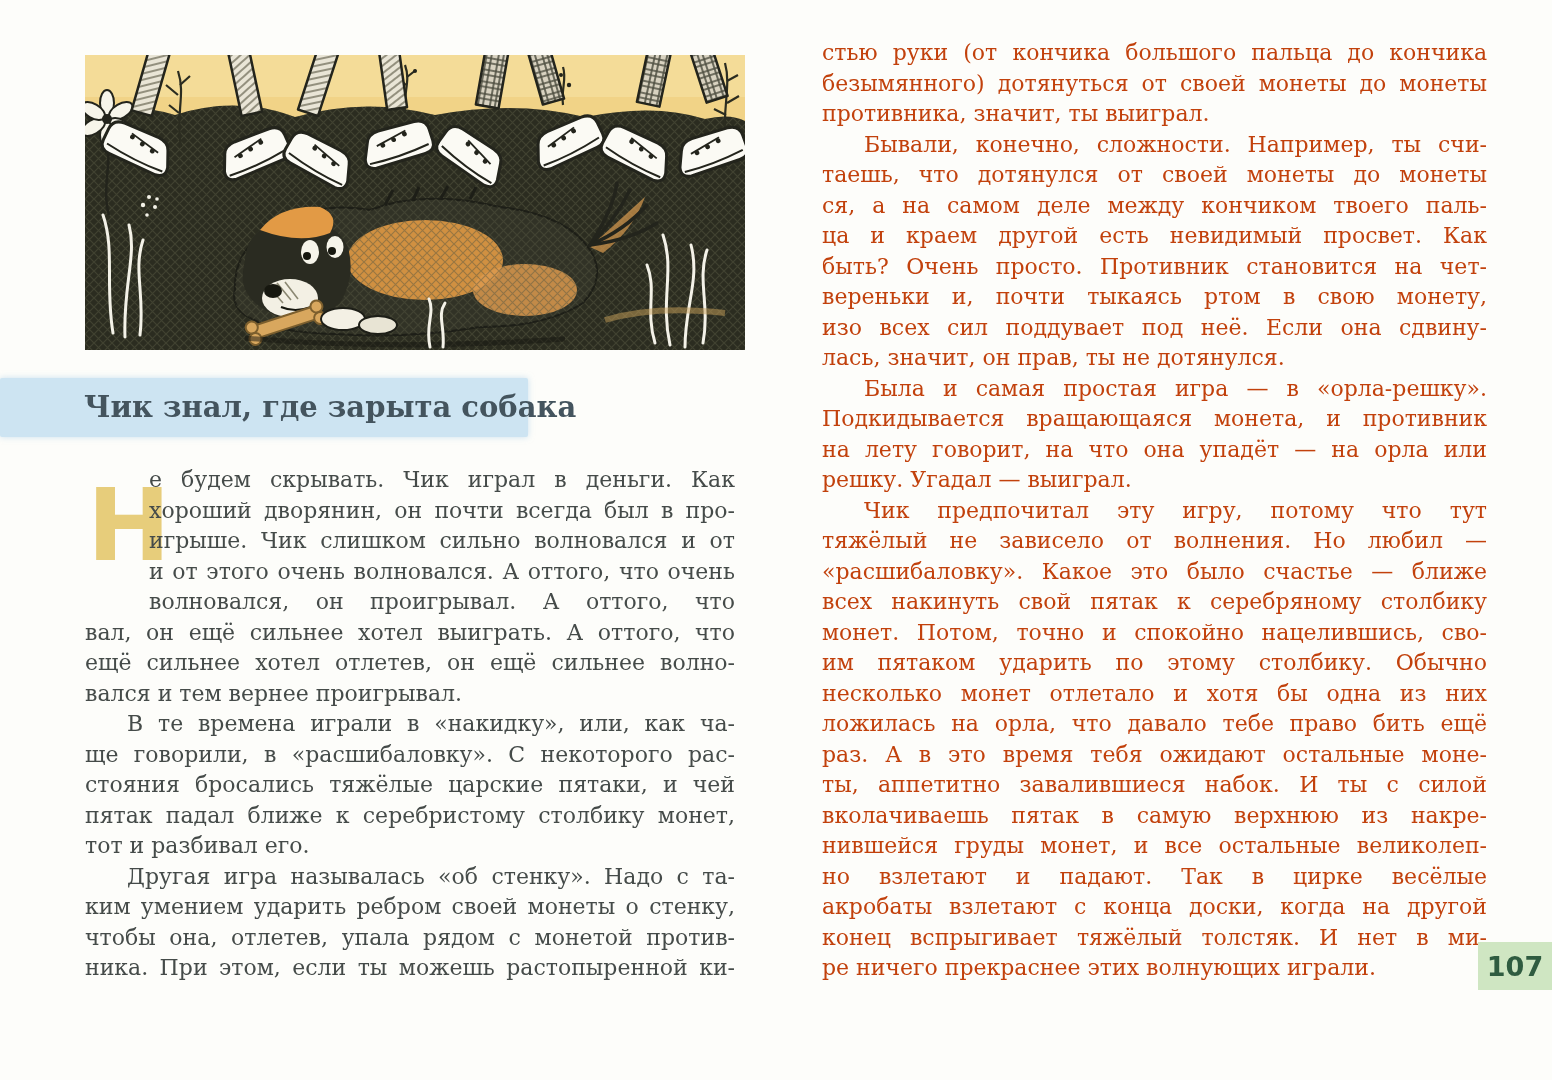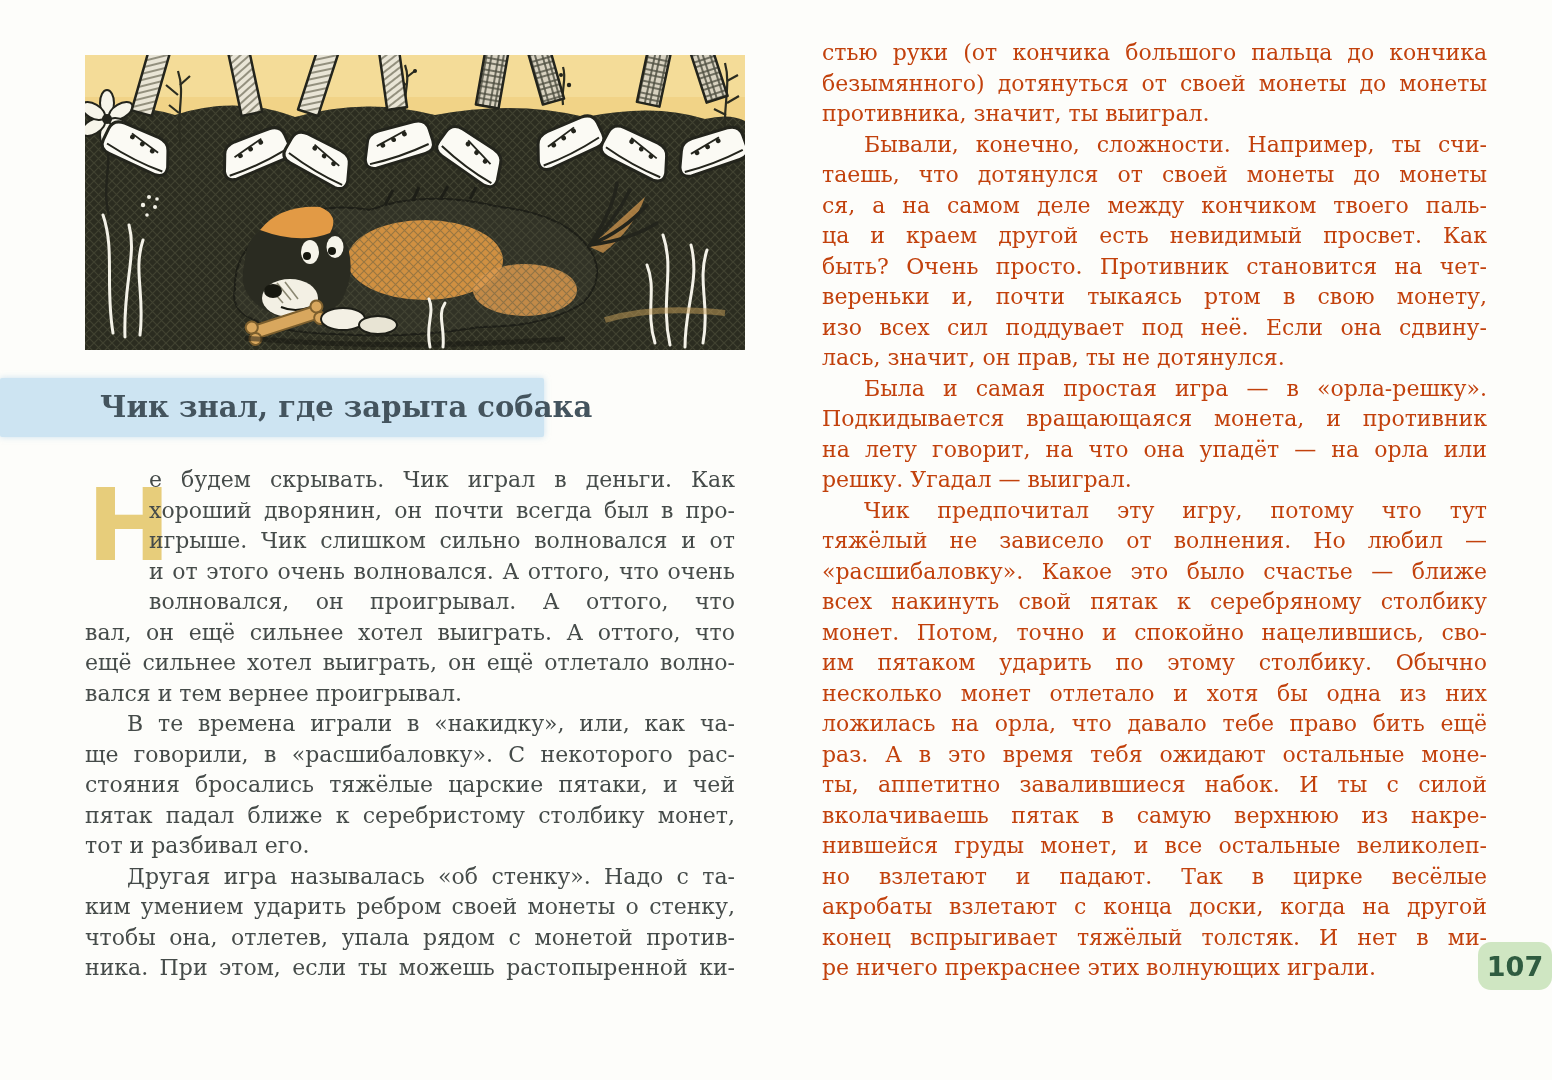--- a/index.html
+++ b/index.html
@@ -36,21 +36,21 @@
     margin-left:84px; line-height:59px;
     font-family:"DejaVu Serif", serif; font-weight:bold;
     font-size:29px; color:#44545e; white-space:nowrap;
   }
   
   .pagenum {
     position:absolute; left:1478px; top:942px; width:74px; height:48px;
     background:#cfe6c2; color:#2f5c40;
     font-family:"DejaVu Sans", sans-serif; font-weight:bold; font-size:27px;
     display:flex; align-items:center; justify-content:center;
-    border-radius:13px;
+    border-radius:0;
   }
   
   .illo { position:absolute; left:85px; top:55px; width:660px; height:295px; }
 </style>
 </head>
 <body>
 
 <div class="page">
 
   <svg class="illo" viewBox="0 0 660 295">
@@ -192,34 +192,34 @@
       <path d="M585,290 C575,245 590,215 578,180"></path>
       <path d="M600,292 C600,250 615,225 606,190"></path>
       <path d="M618,288 C625,250 612,225 622,195"></path>
       <path d="M570,288 C560,255 572,235 562,210"></path>
       <path d="M345,292 C340,270 350,258 344,244"></path>
       <path d="M358,292 C360,272 352,260 360,248"></path>
     </g>
     <path d="M520,265 Q570,250 640,258" stroke="#caa159" stroke-width="6" opacity="0.5" fill="none"></path>
   </svg>
 
-  <div class="heading-band" style="background: rgb(205, 228, 242); padding-left: 16px;">
+  <div class="heading-band" style="background: rgb(205, 228, 242);">
     <div class="heading-text" style="color: rgb(68, 84, 94);">Чик знал, где зарыта собака</div>
   </div>
 
   <div class="col" id="left-col" style="color: rgb(69, 75, 73);">
     <div class="dropcap" style="color: rgb(231, 205, 123);">Н</div>
   <div class="para">
         <div class="line">е будем скрывать. Чик играл в деньги. Как</div>
         <div class="line">хороший дворянин, он почти всегда был в про-</div>
         <div class="line">игрыше. Чик слишком сильно волновался и от</div>
         <div class="line">и от этого очень волновался. А оттого, что очень</div>
         <div class="line">волновался, он проигрывал. А оттого, что проигры-</div>
         <div class="line">вал, он ещё сильнее хотел выиграть. А оттого, что</div>
-        <div class="line">ещё сильнее хотел выиграть, он ещё отлетало волно-</div>
+        <div class="line">ещё сильнее хотел отлетев, он ещё сильнее волно-</div>
         <div class="line last">вался и тем вернее проигрывал.</div>
       </div>
       <div class="para indent">
         <div class="line">В те времена играли в «накидку», или, как ча-</div>
         <div class="line">ще говорили, в «расшибаловку». С некоторого рас-</div>
         <div class="line">стояния бросались тяжёлые царские пятаки, и чей</div>
         <div class="line">пятак падал ближе к серебристому столбику монет,</div>
         <div class="line last">тот и разбивал его.</div>
       </div>
       <div class="para indent">

